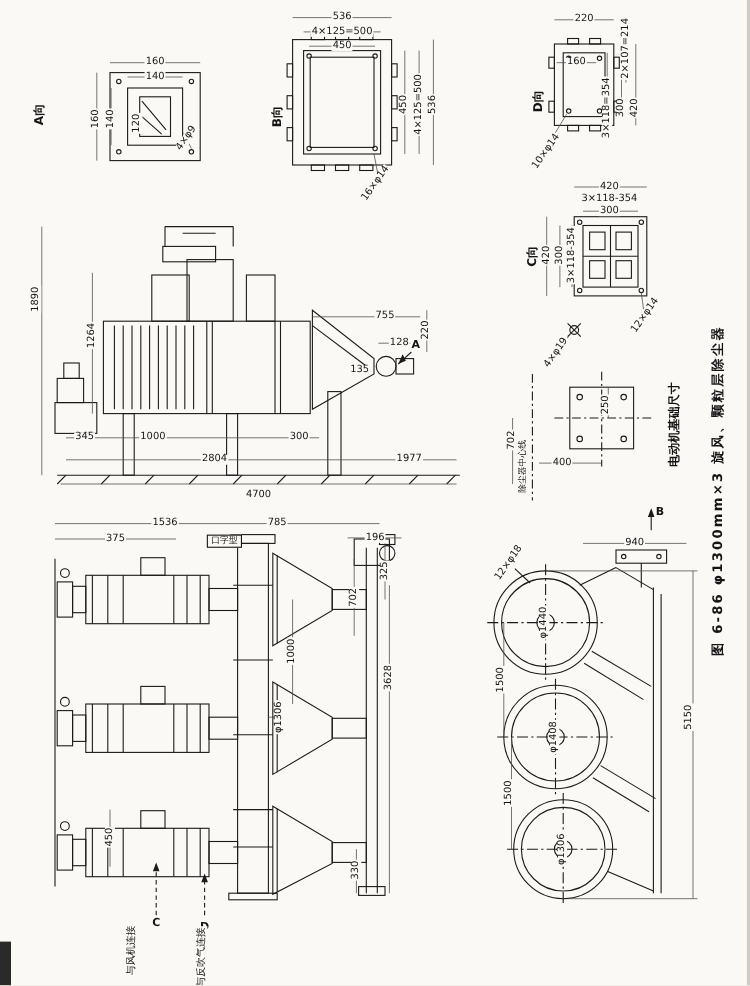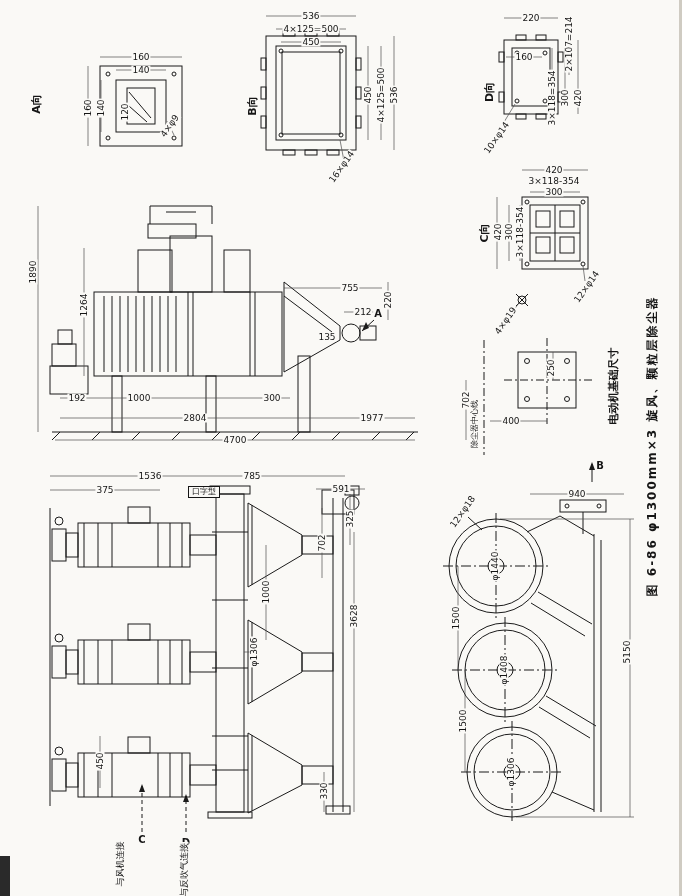--- a/index.html
+++ b/index.html
@@ -366,36 +366,36 @@
 <div class="lbl d" style="left:506px;top:321px">4×φ19</div>
 
 <div class="lbl v" style="left:551px;top:368px">250</div>
 <div class="lbl v" style="left:466px;top:400px">702</div>
 <div class="lbl" style="left:511px;top:421px">400</div>
 <div class="lbl v small" style="left:475px;top:424px">除尘器中心线</div>
 <div class="lbl v n" style="left:613px;top:386px">电动机基础尺寸</div>
 
 <div class="lbl v" style="left:33px;top:272px">1890</div>
 <div class="lbl v" style="left:84px;top:305px">1264</div>
-<div class="lbl" style="left:77px;top:398px">192</div>
+<div class="lbl" style="left:77px;top:398px">345</div>
 <div class="lbl" style="left:139px;top:398px">1000</div>
 <div class="lbl" style="left:272px;top:398px">300</div>
 <div class="lbl" style="left:195px;top:418px">2804</div>
 <div class="lbl" style="left:372px;top:418px">1977</div>
-<div class="lbl" style="left:235px;top:440px">4700</div>
+<div class="lbl" style="left:235px;top:450px">4700</div>
 <div class="lbl" style="left:350px;top:288px">755</div>
-<div class="lbl" style="left:363px;top:312px">212</div>
+<div class="lbl" style="left:363px;top:312px">128</div>
 <div class="lbl" style="left:327px;top:337px">135</div>
 <div class="lbl v" style="left:388px;top:300px">220</div>
 <div class="lbl b" style="left:378px;top:314px">A</div>
 
 <div class="lbl" style="left:150px;top:476px">1536</div>
 <div class="lbl" style="left:105px;top:490px">375</div>
 <div class="lbl" style="left:252px;top:476px">785</div>
-<div class="lbl" style="left:341px;top:489px">591</div>
+<div class="lbl" style="left:341px;top:489px">196</div>
 <div class="lbl note" style="left:204px;top:492px">口字型</div>
 <div class="lbl v" style="left:266px;top:592px">1000</div>
 <div class="lbl v" style="left:322px;top:543px">702</div>
 <div class="lbl v" style="left:350px;top:519px">325</div>
 <div class="lbl v" style="left:354px;top:616px">3628</div>
 <div class="lbl v" style="left:254px;top:652px">φ1306</div>
 <div class="lbl v" style="left:324px;top:791px">330</div>
 <div class="lbl v" style="left:100px;top:761px">450</div>
 <div class="lbl b" style="left:142px;top:840px">C</div>
 <div class="lbl b" style="left:186px;top:843px">D</div>

